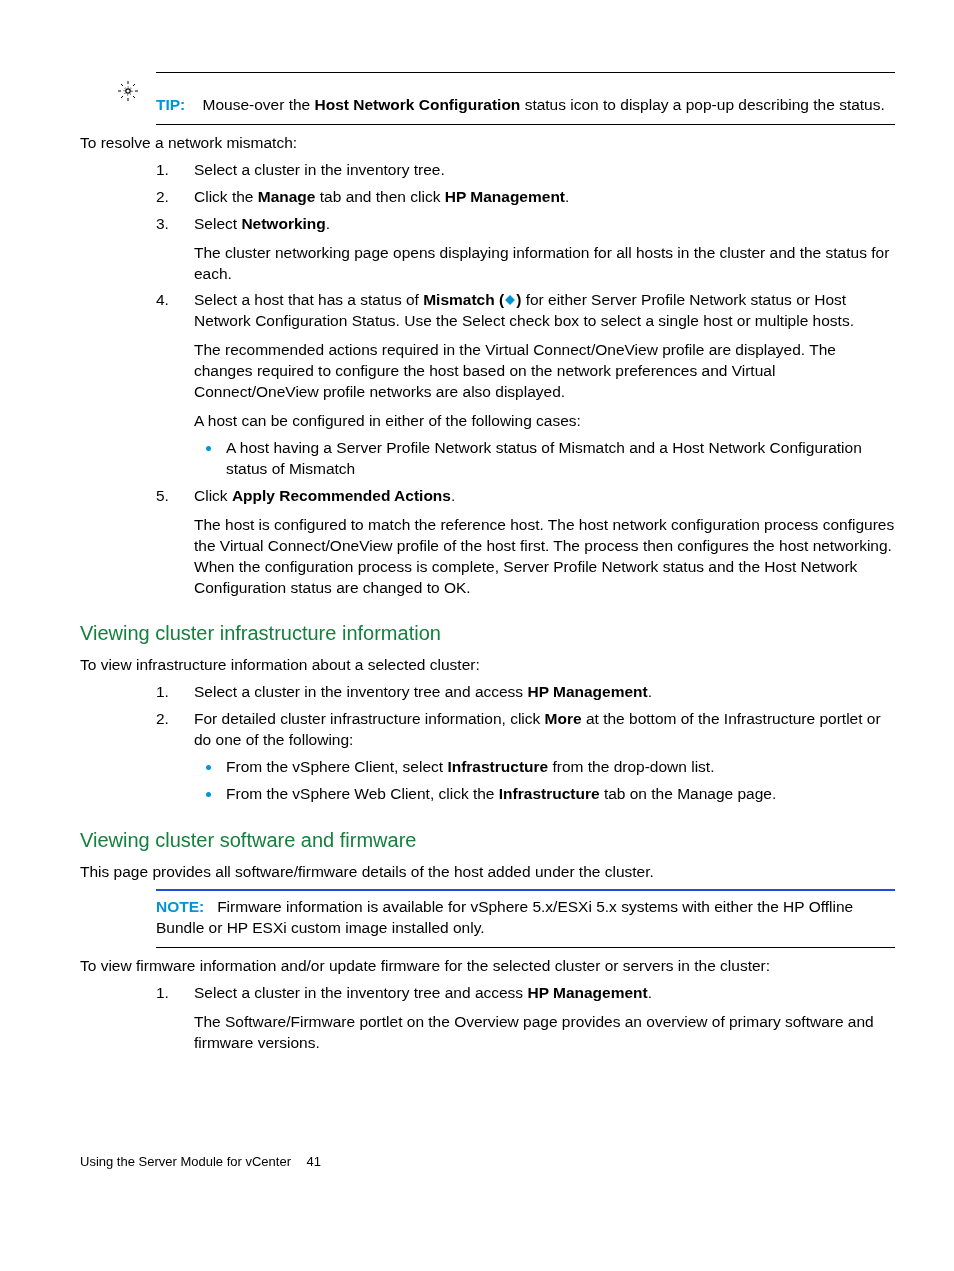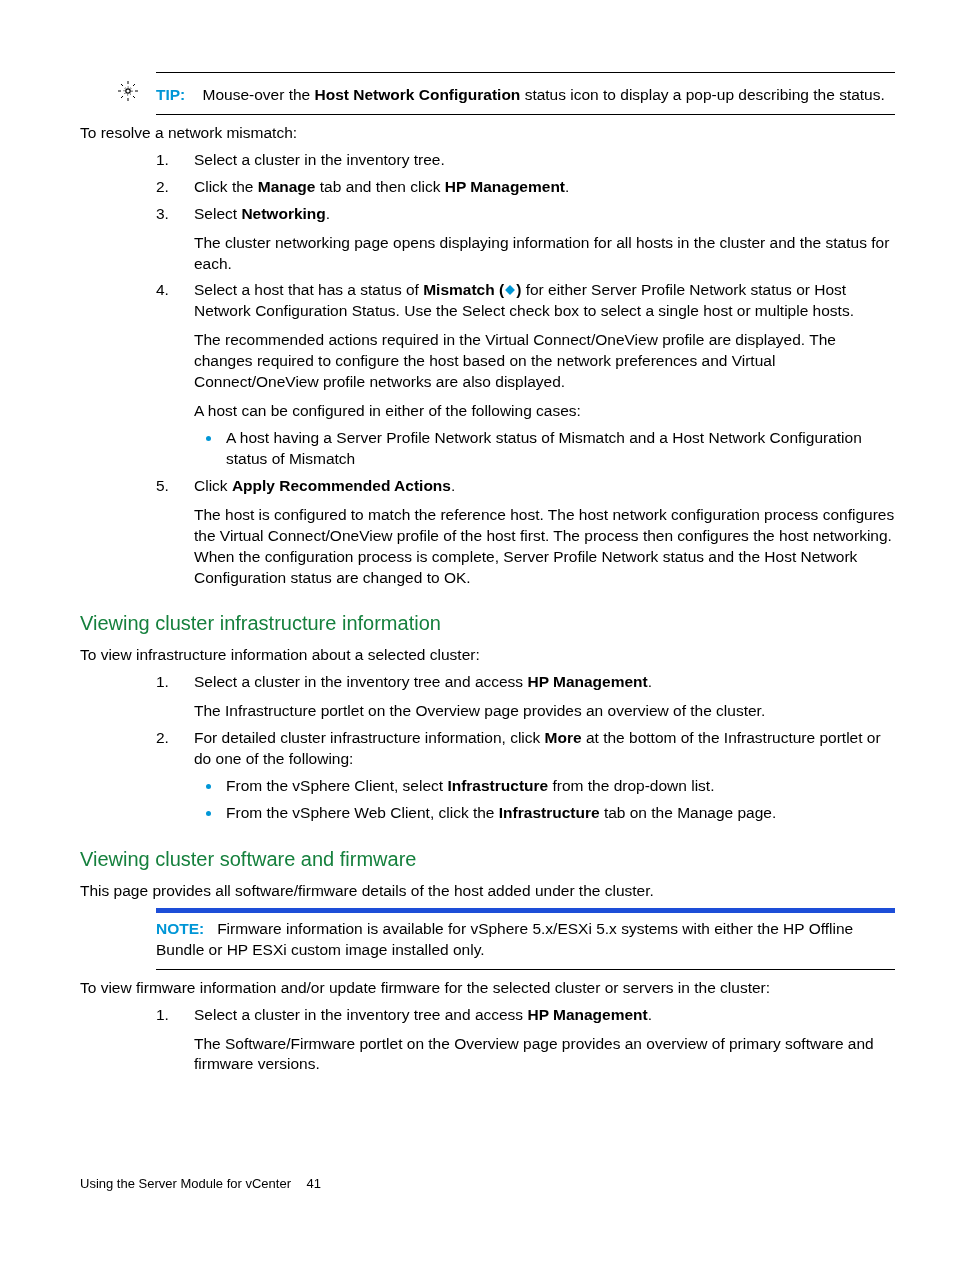--- a/index.html
+++ b/index.html
@@ -13,37 +13,37 @@
     width: 954px;
     background: #fff;
   }
   .page {
     padding: 72px 59px 40px 80px;
   }
   .tip-block {
     margin-left: 76px;
     border-top: 1px solid #000;
     border-bottom: 1px solid #000;
-    padding: 12px 0 8px 0;
+    padding: 22px 0 8px 0;
     position: relative;
   }
   .tip-icon {
     position: absolute;
     left: -40px;
     top: 6px;
     width: 24px;
     height: 24px;
   }
   .tip-label {
     color: #0096d6;
     font-weight: bold;
   }
   .note-block {
     margin-left: 76px;
-    border-top: 5px solid #1d4ed8;
+    border-top: 2px solid #1d4ed8;
     border-bottom: 1px solid #000;
     padding: 6px 0 8px 0;
   }
   .note-label {
     color: #0096d6;
     font-weight: bold;
   }
   b { font-weight: bold; }
   .body-para {
     margin-top: 8px;
@@ -162,21 +162,20 @@
       <p>The host is configured to match the reference host. The host network configuration process configures the Virtual Connect/OneView profile of the host first. The process then configures the host networking. When the configuration process is complete, Server Profile Network status and the Host Network Configuration status are changed to OK.</p>
     </li>
   </ol>
 
   <h2 class="section">Viewing cluster infrastructure information</h2>
   <p class="body-para">To view infrastructure information about a selected cluster:</p>
   <ol class="num">
     <li>
       <span class="num-marker">1.</span>
       <span><span>Select a cluster in the inventory tree and access </span><b>HP Management</b><span>.</span></span>
-      <p>The Infrastructure portlet on the Overview page provides an overview of the cluster.</p>
     </li>
     <li>
       <span class="num-marker">2.</span>
       <span><span>For detailed cluster infrastructure information, click </span><b>More</b><span> at the bottom of the Infrastructure portlet or do one of the following:</span></span>
       <ul class="bullets">
         <li><span>From the vSphere Client, select </span><b>Infrastructure</b><span> from the drop-down list.</span></li>
         <li><span>From the vSphere Web Client, click the </span><b>Infrastructure</b><span> tab on the Manage page.</span></li>
       </ul>
     </li>
   </ol>

